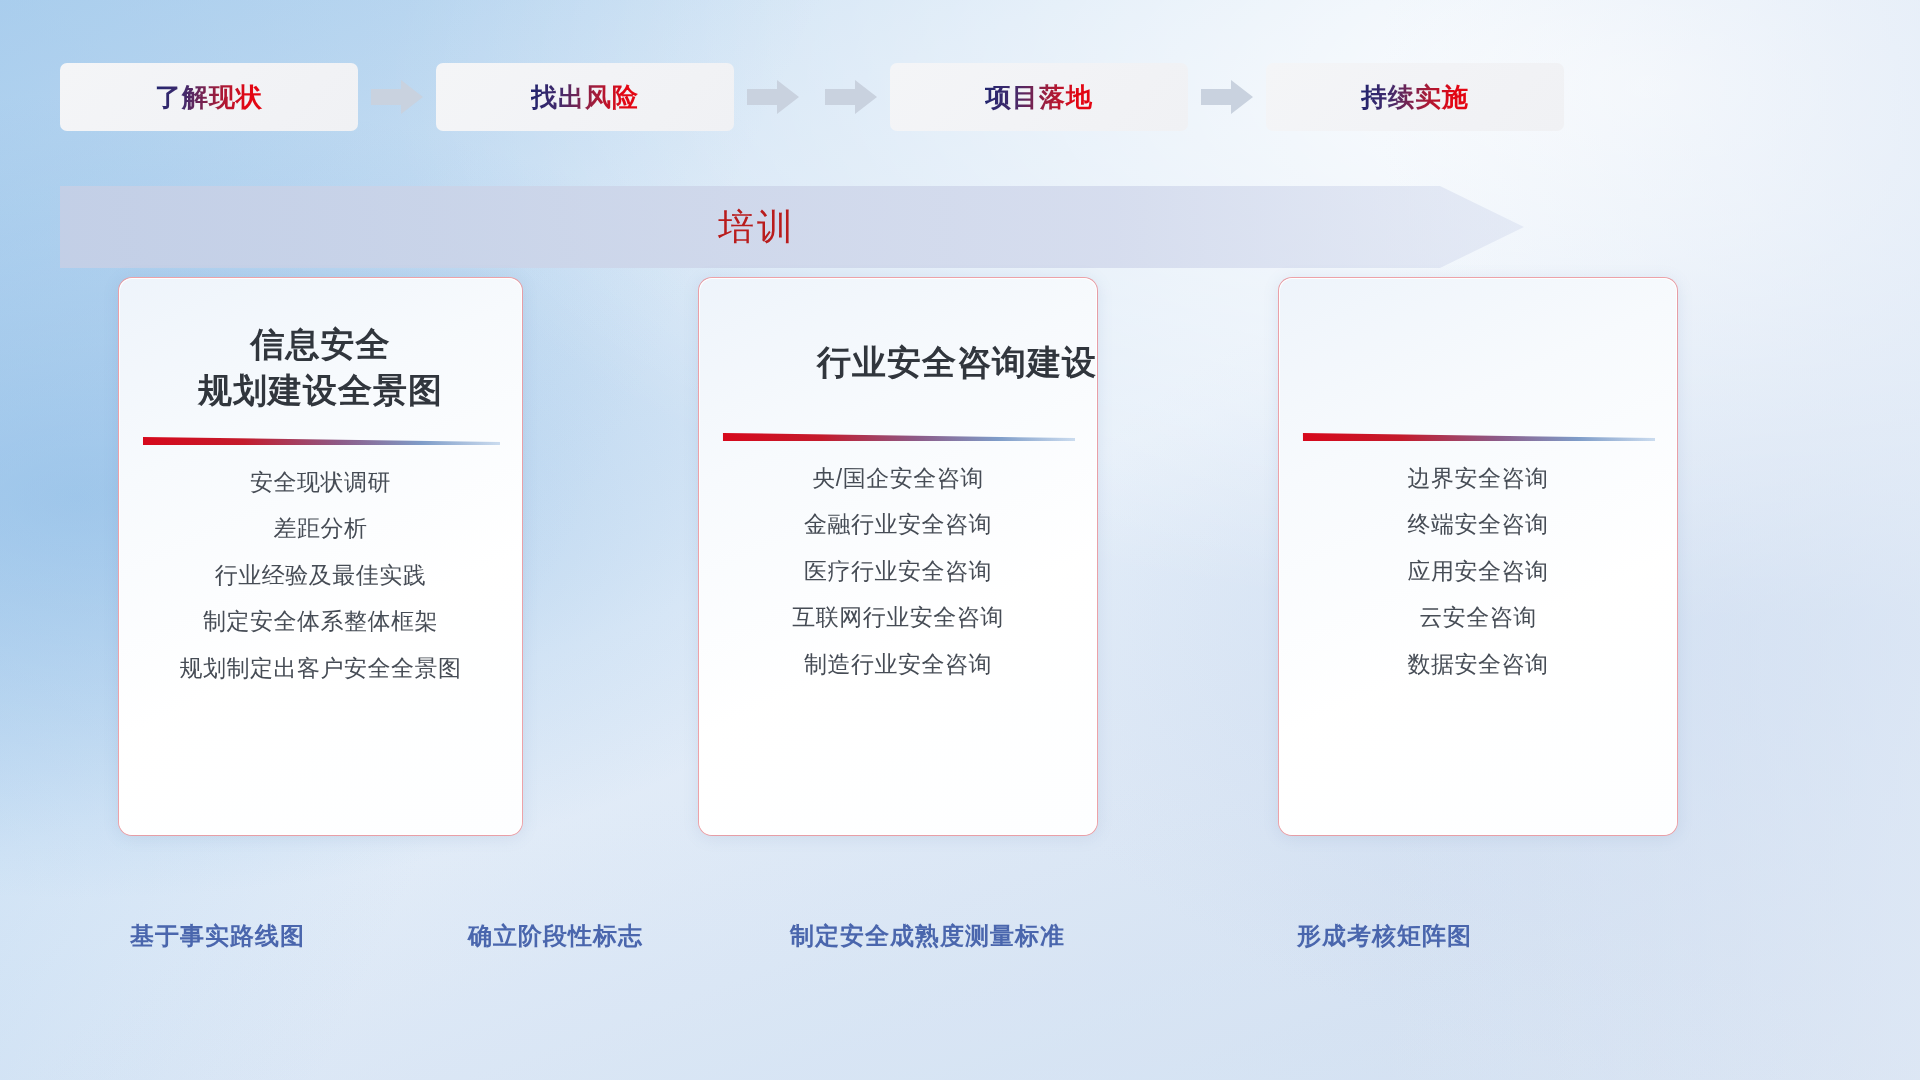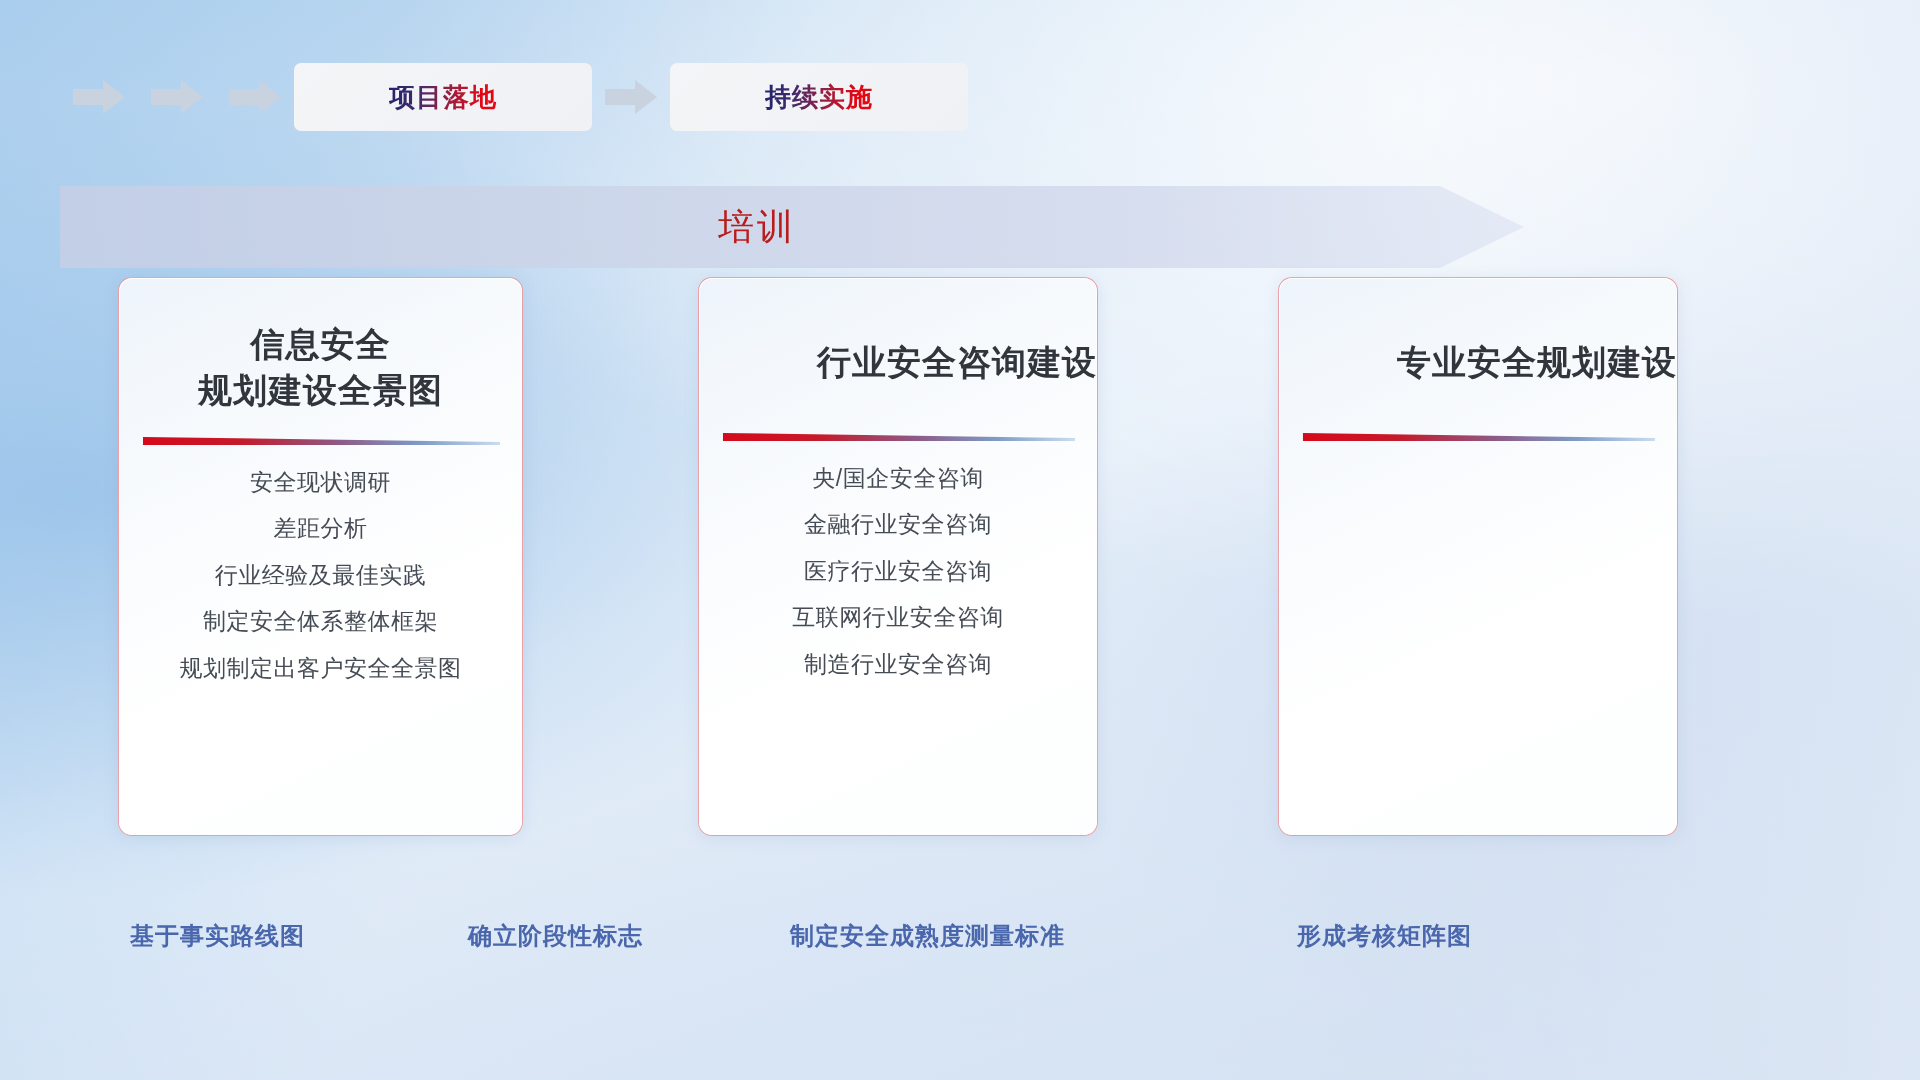--- a/index.html
+++ b/index.html
@@ -123,26 +123,32 @@
   #fn-2 { left:790px; }
   #fn-3 { left:1297px; }
 </style>
 </head>
 <body>
 
 <div id="bg"></div>
 
 <div id="steps">
 
-  <div class="step-arrow">
-    <svg width="52" height="34" viewBox="0 0 52 34" aria-hidden="true">
-      <path d="M0 9 H30 V0 L52 17 L30 34 V25 H0 Z" fill="#c9d2df"></path>
-    </svg>
-  </div>
-
+  <div class="step">
+    <span class="step-label">了解现状</span>
+  </div>
+  <div class="step-arrow">
+    <svg width="52" height="34" viewBox="0 0 52 34" aria-hidden="true">
+      <path d="M0 9 H30 V0 L52 17 L30 34 V25 H0 Z" fill="#c9d2df"></path>
+    </svg>
+  </div>
+
+  <div class="step">
+    <span class="step-label">找出风险</span>
+  </div>
   <div class="step-arrow">
     <svg width="52" height="34" viewBox="0 0 52 34" aria-hidden="true">
       <path d="M0 9 H30 V0 L52 17 L30 34 V25 H0 Z" fill="#c9d2df"></path>
     </svg>
   </div>
 
   <div class="step-arrow">
     <svg width="52" height="34" viewBox="0 0 52 34" aria-hidden="true">
       <path d="M0 9 H30 V0 L52 17 L30 34 V25 H0 Z" fill="#c9d2df"></path>
     </svg>
@@ -220,33 +226,39 @@
     <ul class="card-list">
       <li>央/国企安全咨询</li>
       <li>金融行业安全咨询</li>
       <li>医疗行业安全咨询</li>
       <li>互联网行业安全咨询</li>
       <li>制造行业安全咨询</li>
     </ul>
   </div>
 
   <div class="card" id="card-2">
-    <div class="card-title">专业安全规划建设</div>
     <svg class="divider" viewBox="0 0 360 14" preserveAspectRatio="none">
       <defs>
         <linearGradient id="div2" x1="0" y1="0" x2="1" y2="0">
           <stop offset="0%" stop-color="#d6091c"></stop>
           <stop offset="28%" stop-color="#c41b2c"></stop>
           <stop offset="55%" stop-color="#8d5a87"></stop>
           <stop offset="78%" stop-color="#7e9cc8"></stop>
           <stop offset="100%" stop-color="#cbdcef"></stop>
         </linearGradient>
       </defs>
       <path d="M2 4 L360 9 L360 12 L2 12 Z" fill="url(#div2)"></path>
     </svg>
+    <ul class="card-list">
+      <li>边界安全咨询</li>
+      <li>终端安全咨询</li>
+      <li>应用安全咨询</li>
+      <li>云安全咨询</li>
+      <li>数据安全咨询</li>
+    </ul>
   </div>
 </div>
 
 <div id="footnotes">
   <div class="footnote" id="fn-0">基于事实路线图</div>
   <div class="footnote" id="fn-1">确立阶段性标志</div>
   <div class="footnote" id="fn-2">制定安全成熟度测量标准</div>
   <div class="footnote" id="fn-3">形成考核矩阵图</div>
 </div>
 

